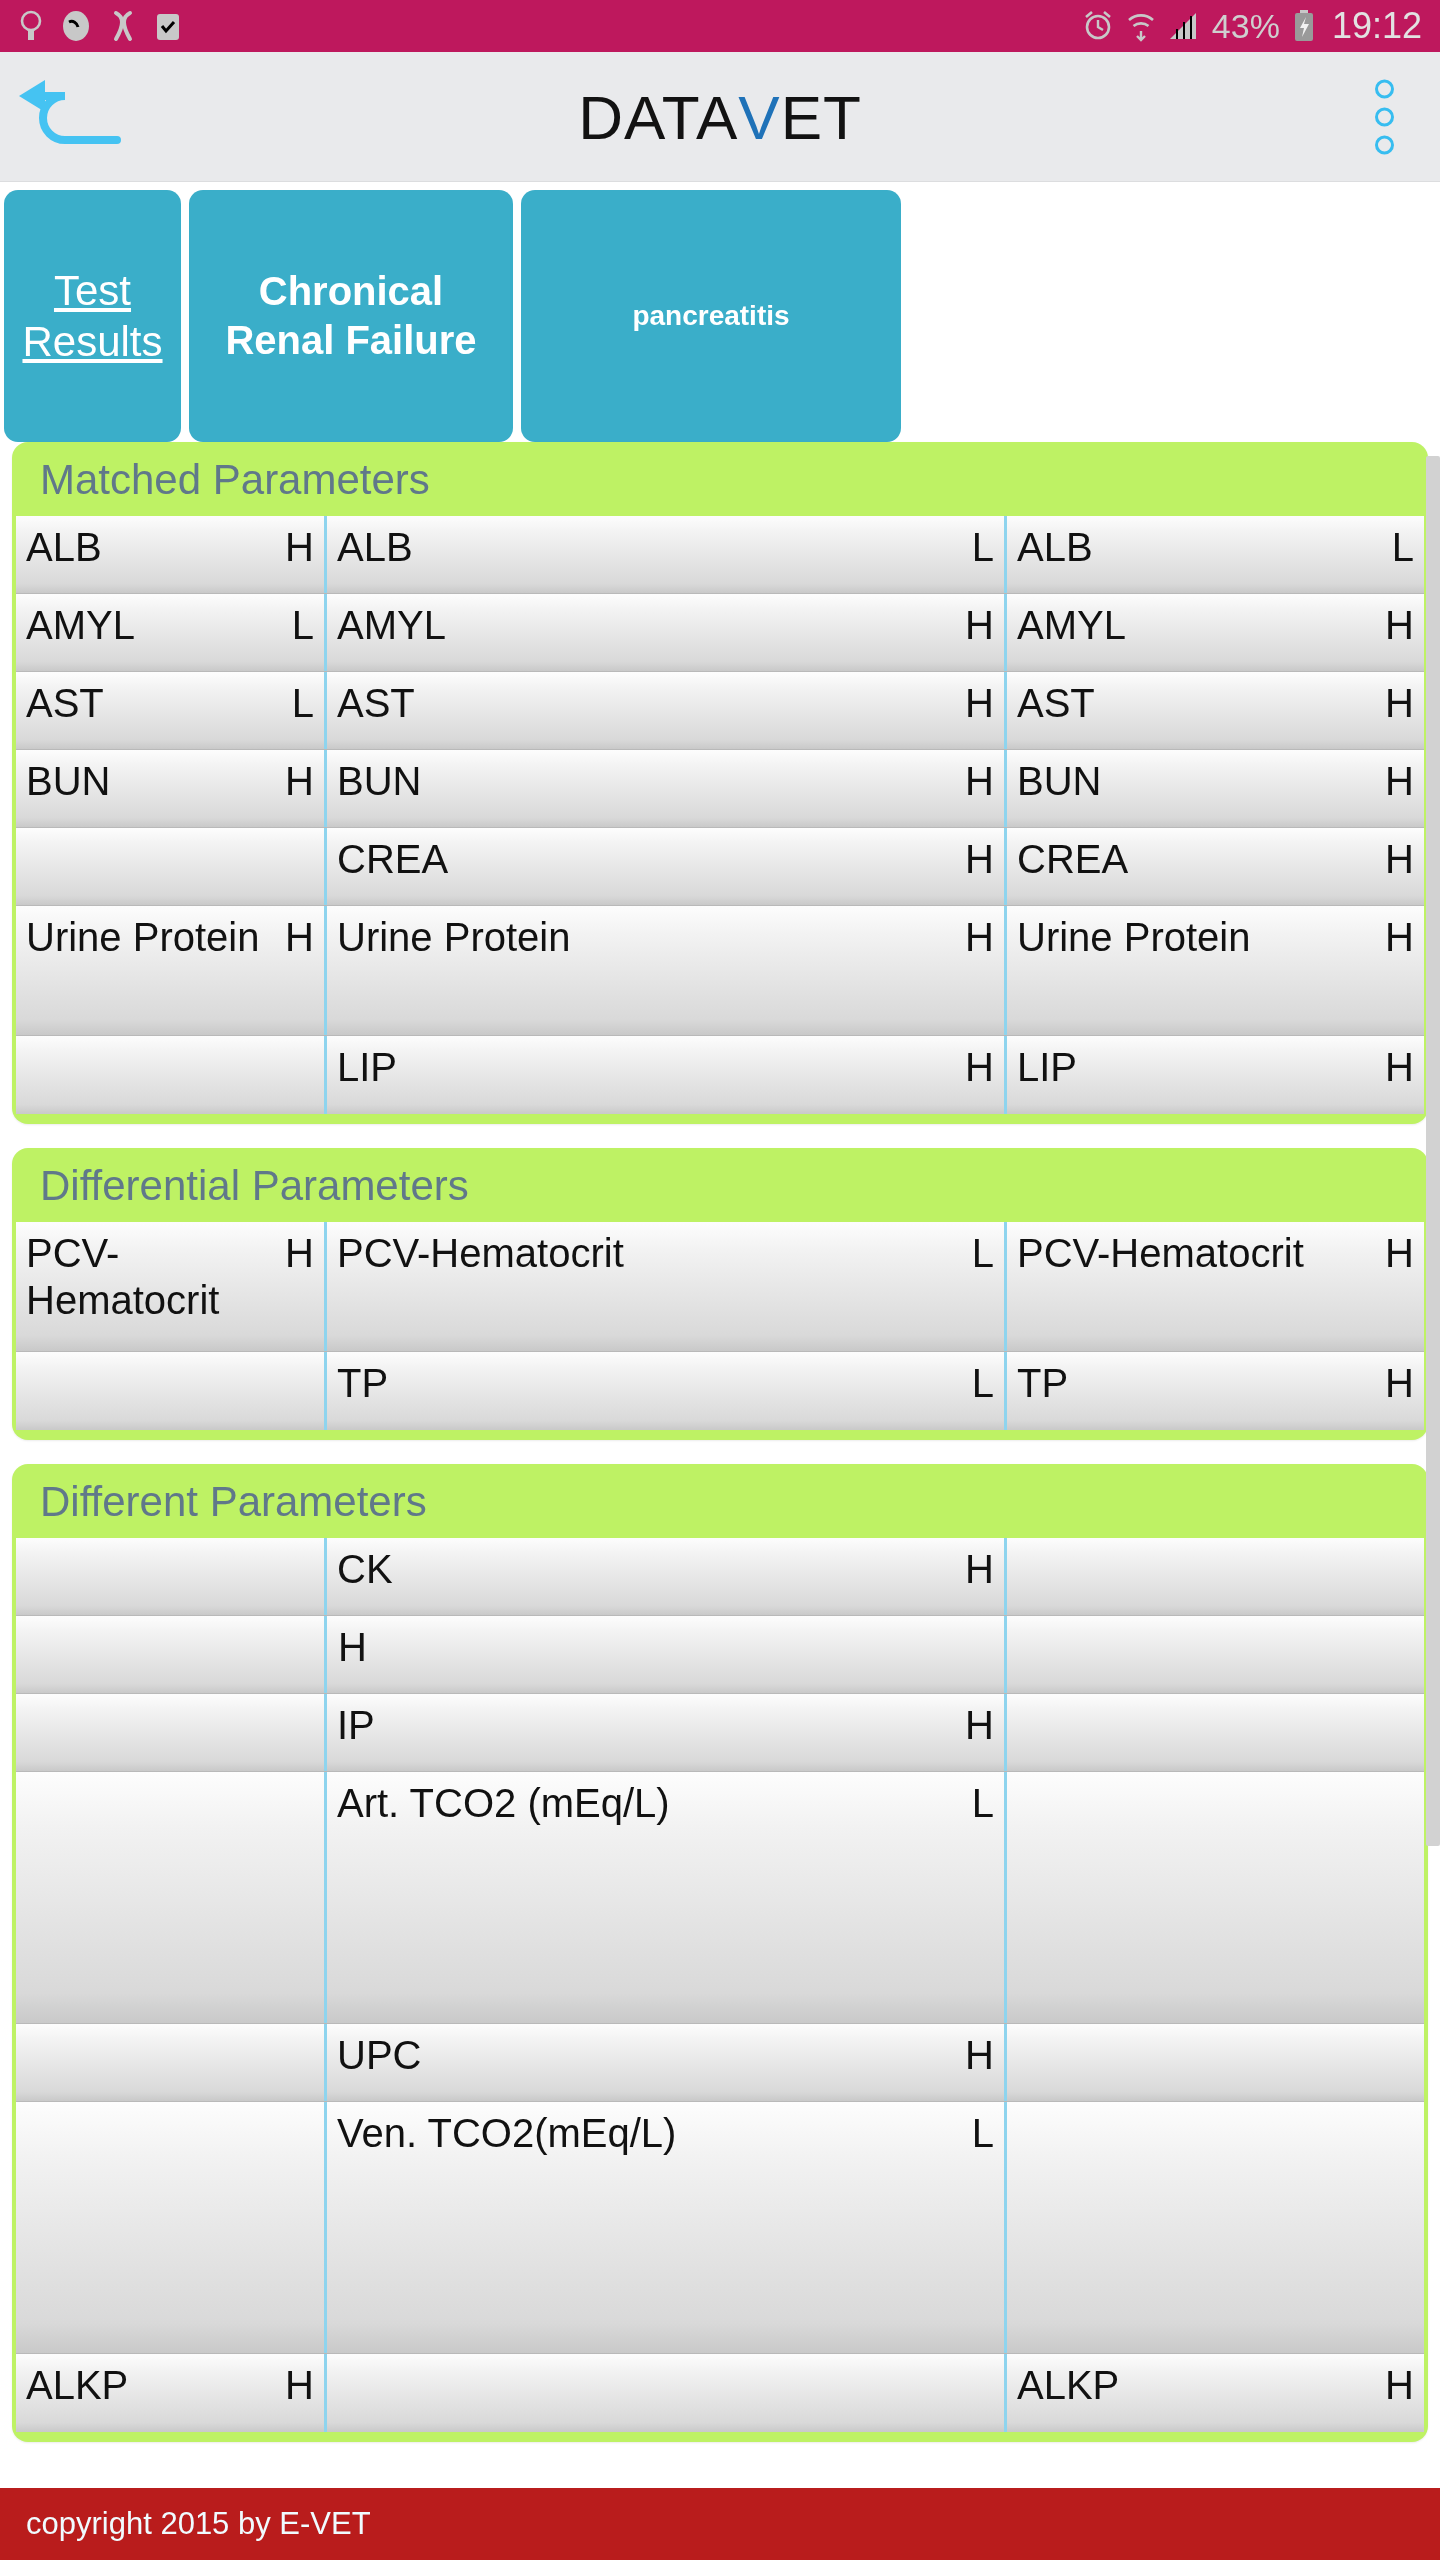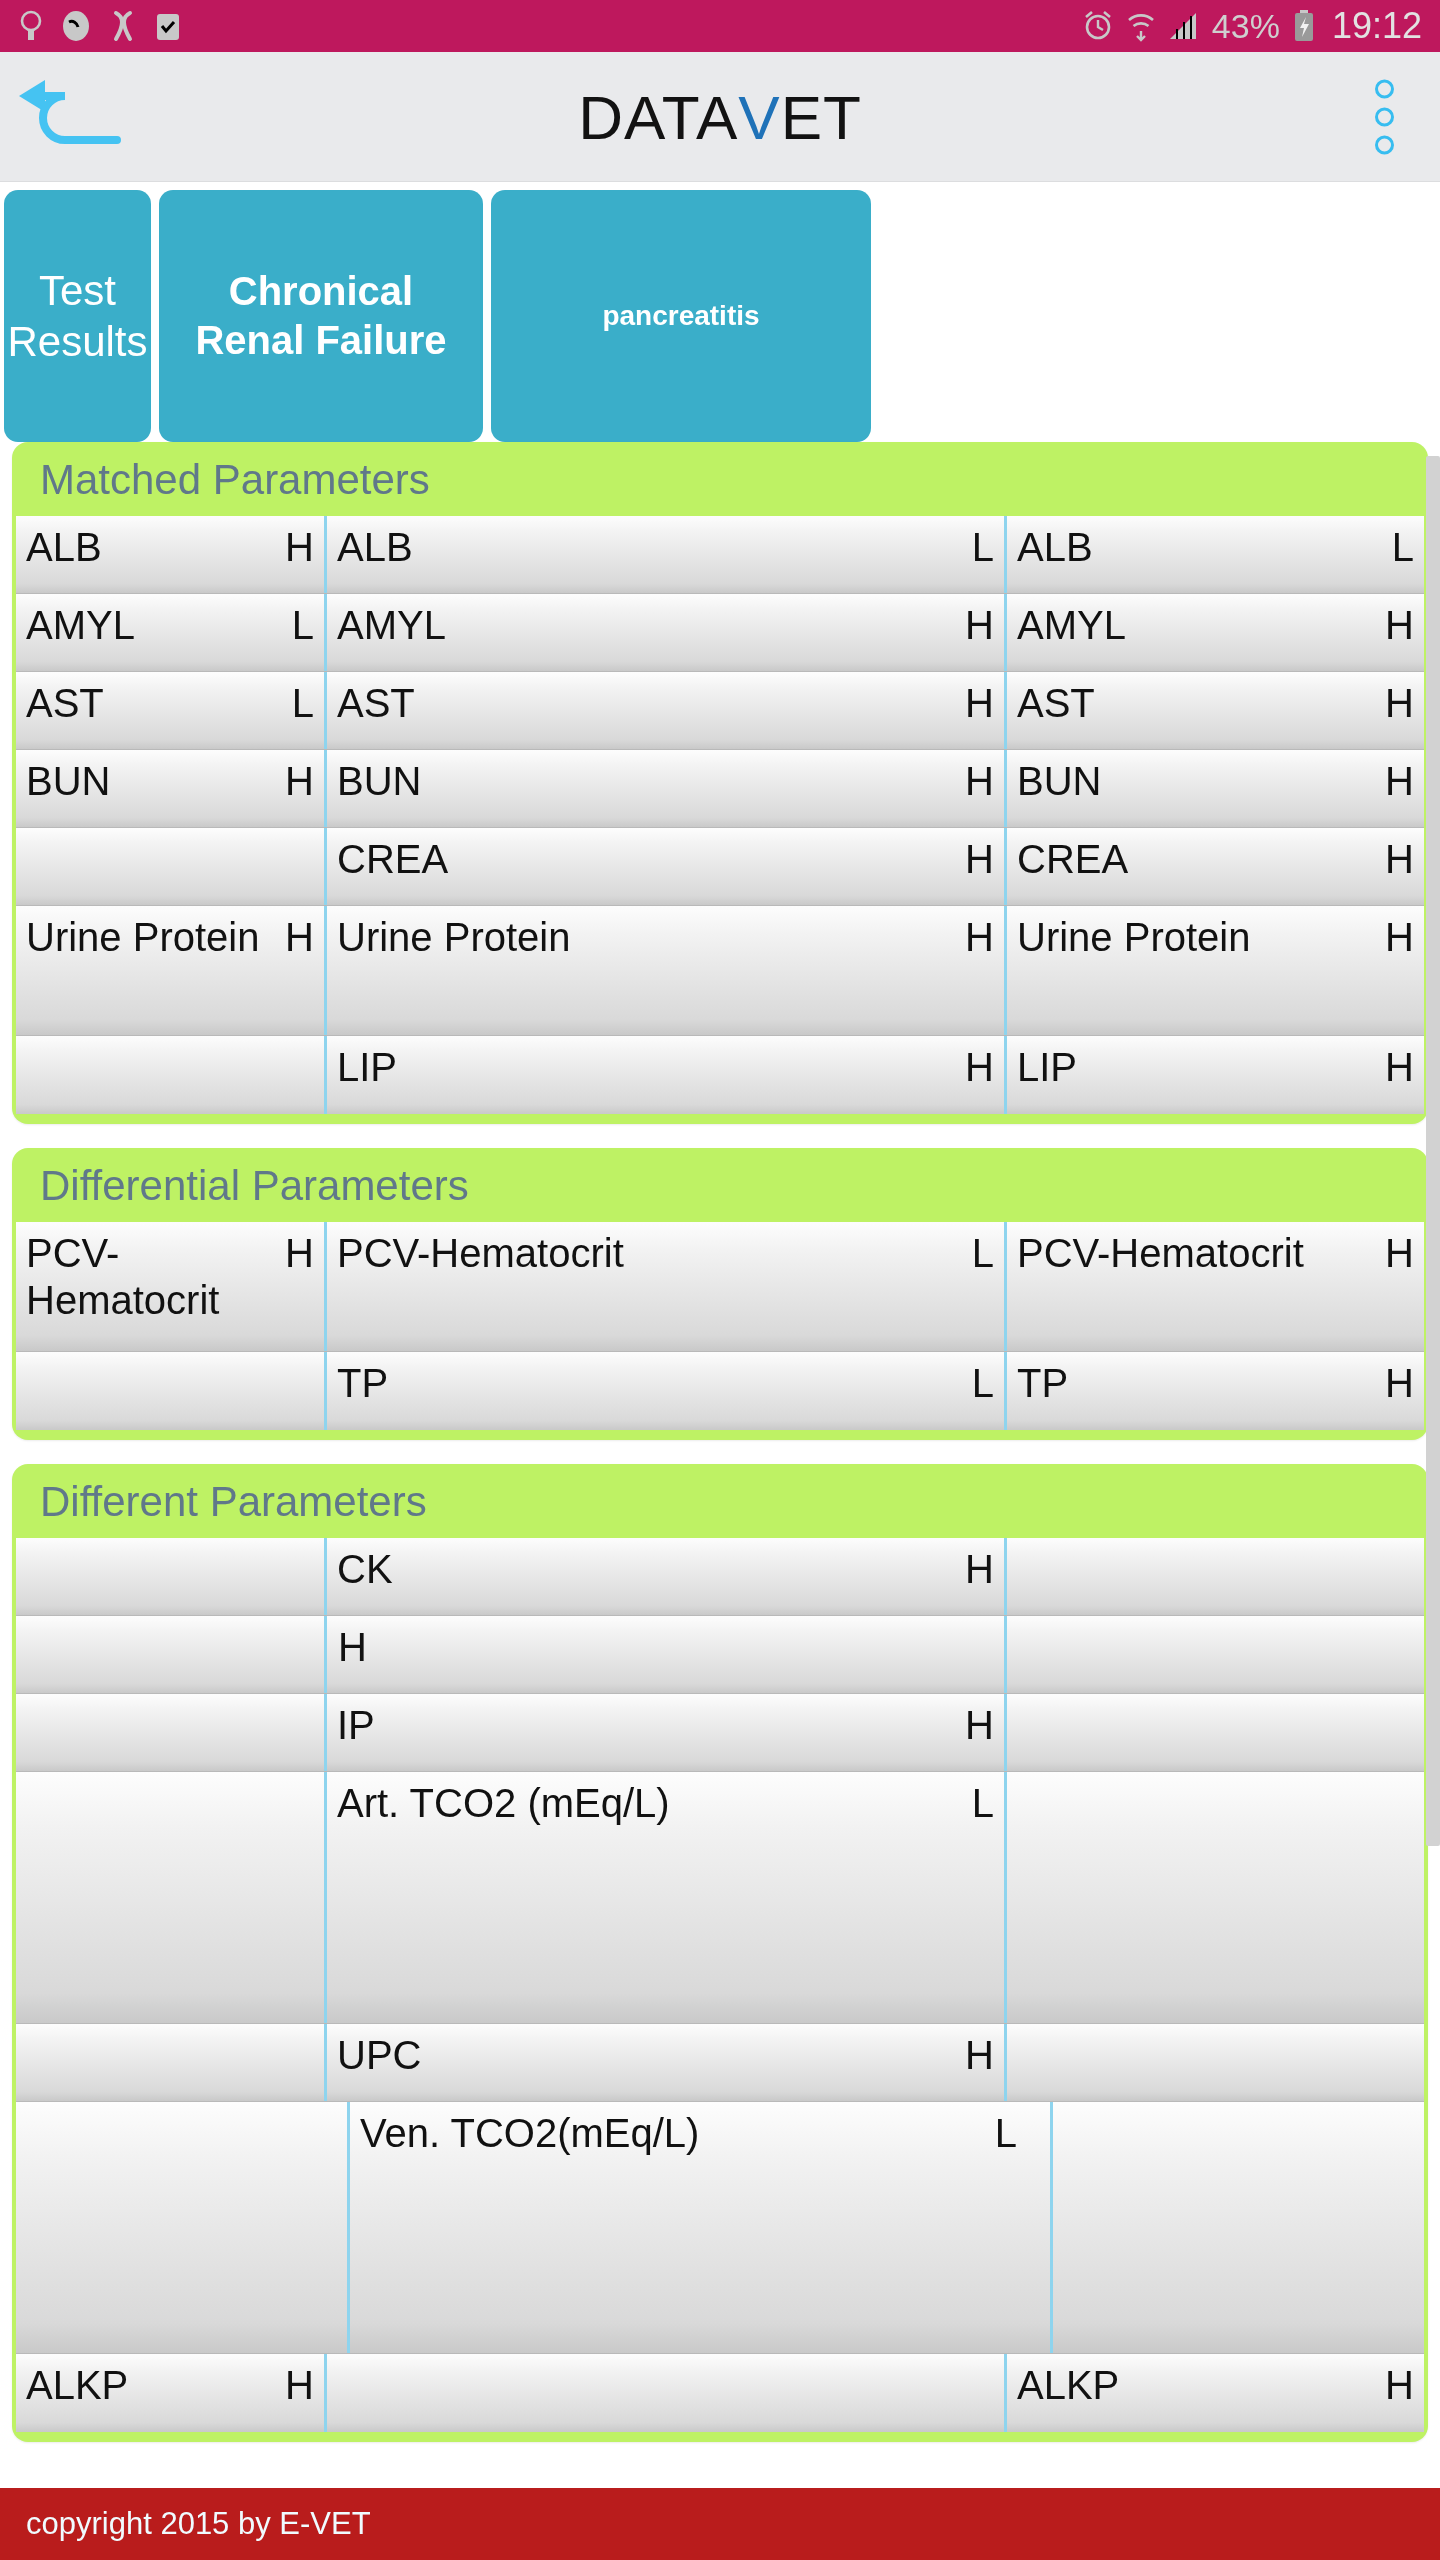--- a/index.html
+++ b/index.html
@@ -64,21 +64,21 @@
   .tab {
     background: #3aaec9;
     color: #ffffff;
     border-radius: 14px;
     min-height: 252px;
     display: flex; align-items: center; justify-content: center;
     text-align: center;
     padding: 10px 12px;
     line-height: 1.22;
   }
-  .tab-1 { width: 147px; font-size: 42px; font-weight: 400; }
+  .tab-1 { width: 177px; font-size: 42px; font-weight: 400; text-decoration: underline; }
   .tab-2 { width: 324px; font-size: 40px; font-weight: bold; }
   .tab-3 { width: 380px; font-size: 28px; font-weight: bold; }
 
   
   .scroll-area { position: relative; width: 1440px; }
   .card {
     margin: 0 12px 24px 12px;
     background: #bef264;
     border-radius: 16px;
     padding: 4px 4px 10px 4px;
@@ -428,21 +428,21 @@
               </div>
               <div class="tcell col-b">
                 <span class="nm">UPC</span>
                 <span class="flag">H</span>
               </div>
               <div class="tcell col-c">
                 <span class="nm"></span>
                 <span class="flag"></span>
               </div>
             </div>
-            <div class="trow" style="min-height: 252px; gap: 23px;">
+            <div class="trow" style="min-height: 252px;">
               <div class="tcell col-a">
                 <span class="nm"></span>
                 <span class="flag"></span>
               </div>
               <div class="tcell col-b">
                 <span class="nm">Ven. TCO2(mEq/L)</span>
                 <span class="flag">L</span>
               </div>
               <div class="tcell col-c">
                 <span class="nm"></span>

